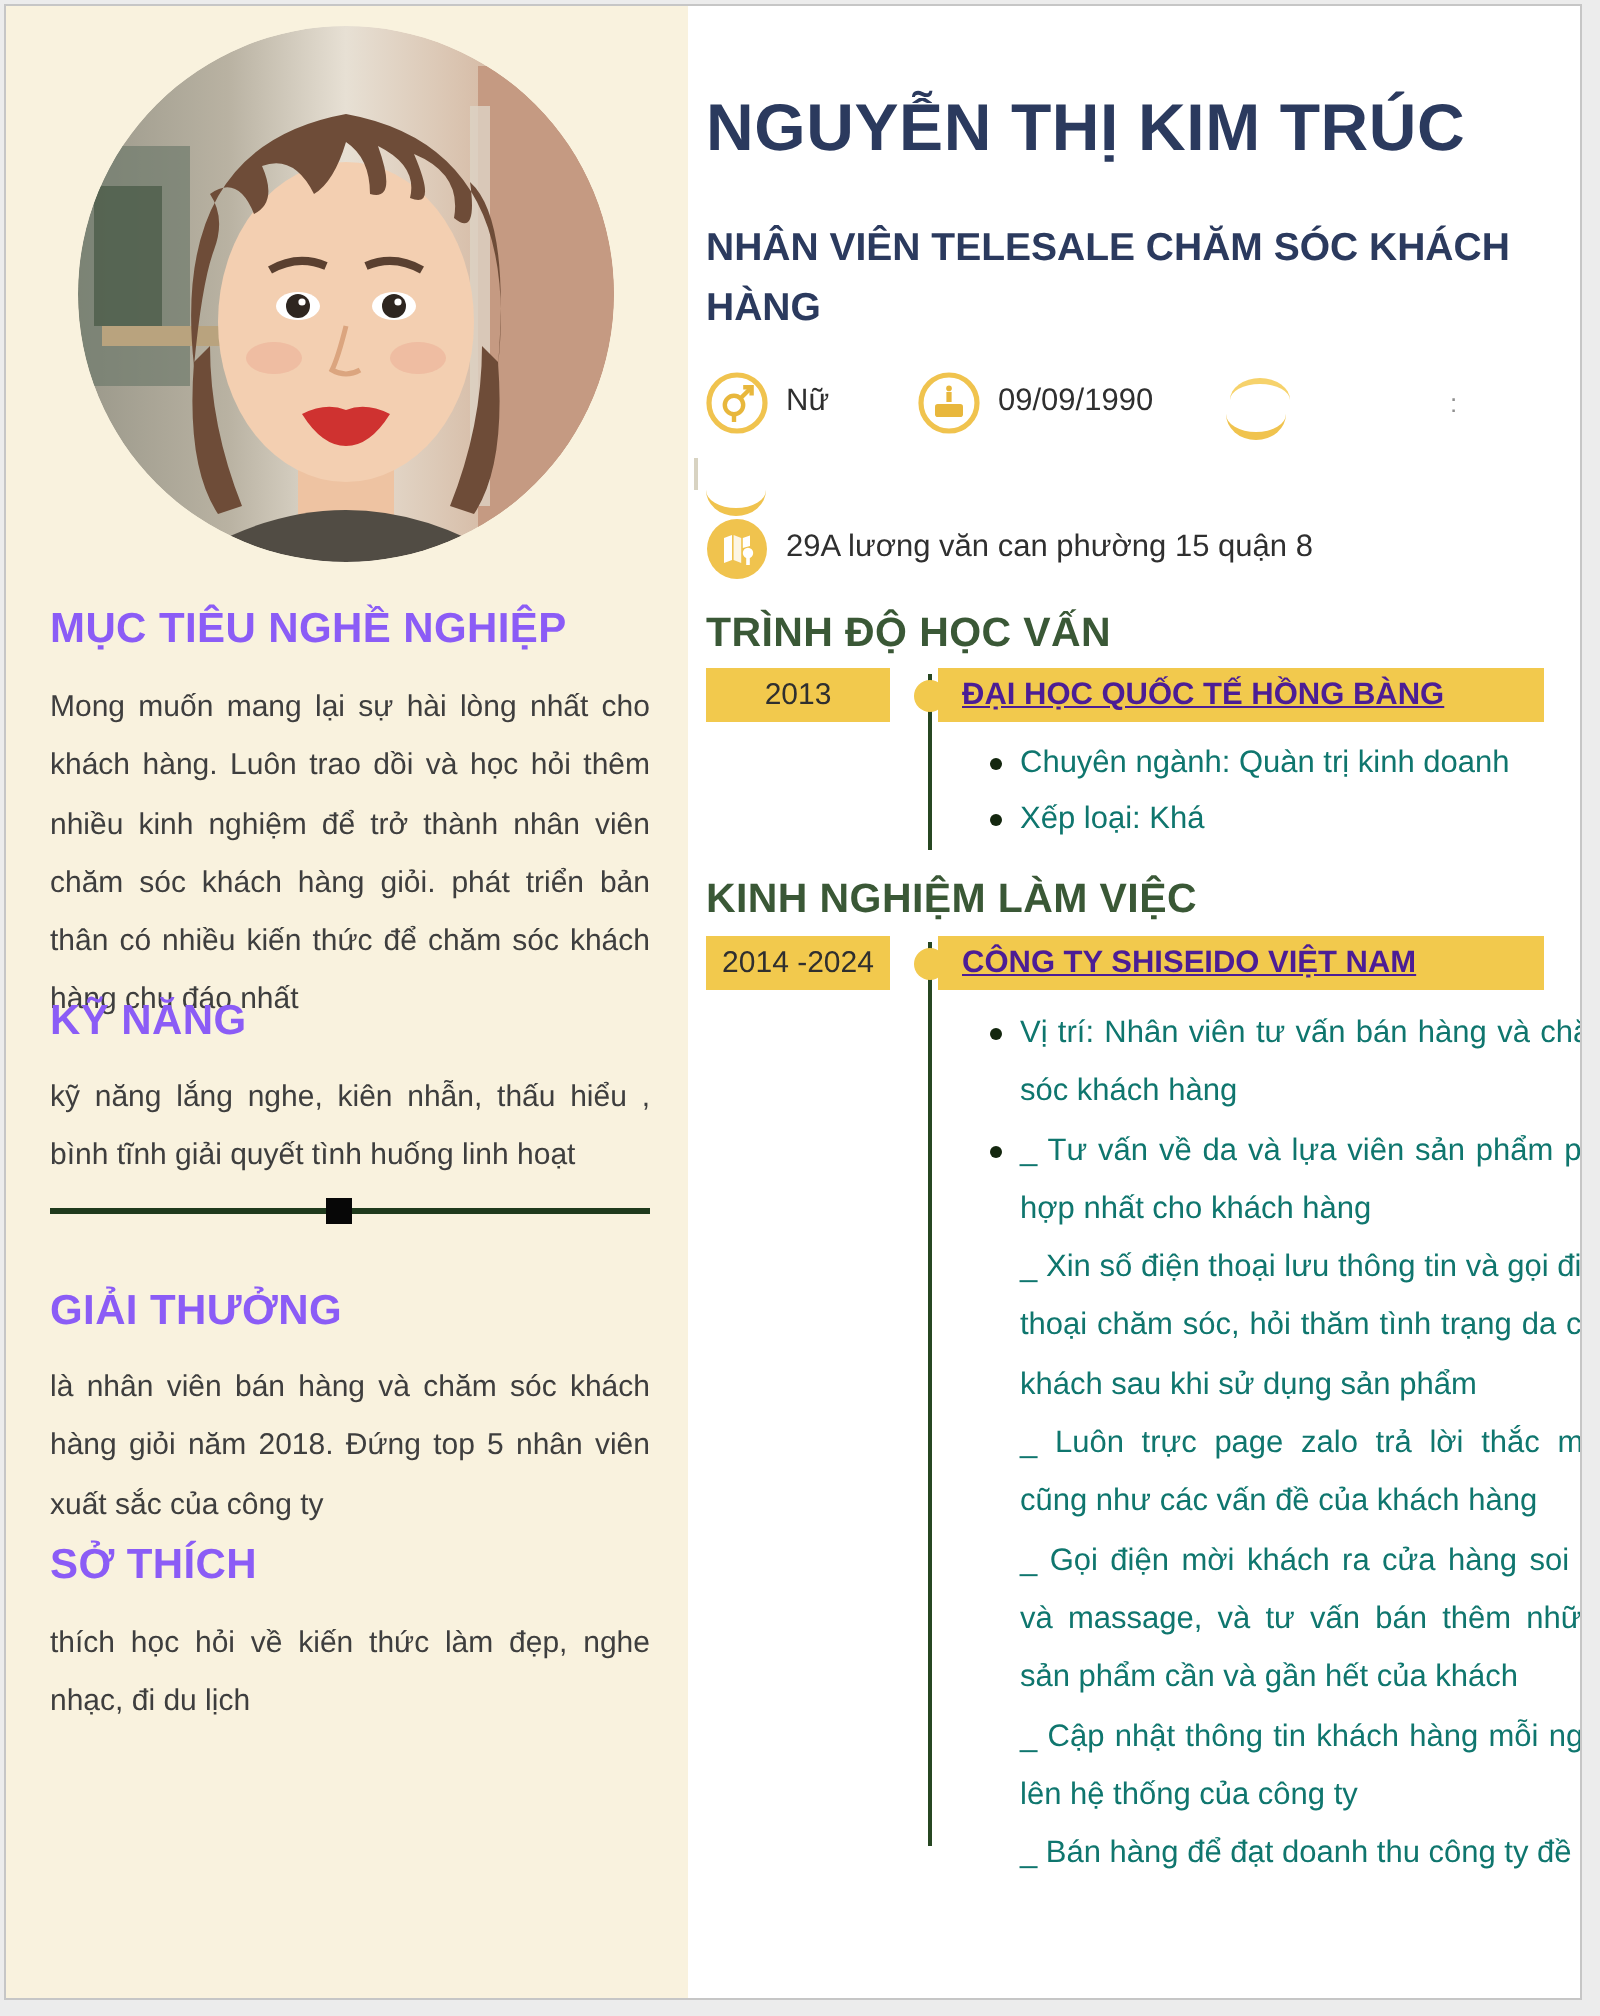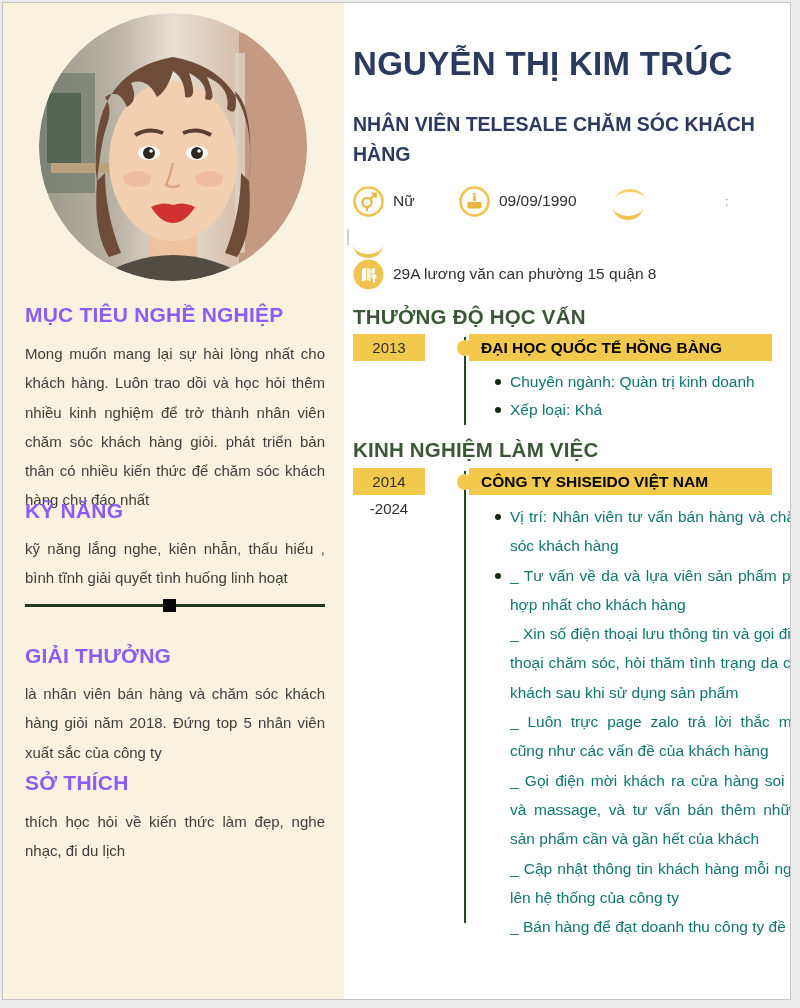--- a/index.html
+++ b/index.html
@@ -28,27 +28,27 @@
 
   
   .arc-top{position:absolute;width:30px;height:8px;border-top:3px solid #f5cb52;border-radius:50% 50% 0 0/100% 100% 0 0;opacity:.85;}
   .arc-bottom{position:absolute;width:30px;height:9px;border-bottom:4px solid #f0c34e;border-radius:0 0 50% 50%/0 0 100% 100%;}
   .tick{position:absolute;width:2px;height:16px;background:#d8d3c2;}
   .colon{position:absolute;color:#555;font-size:13px;opacity:.65;}
 
   .sec-h{position:absolute;left:350px;color:#3a5836;font-size:20.5px;font-weight:bold;letter-spacing:.2px;}
 
   .tl-block{position:absolute;left:350px;}
-  .year-box{position:absolute;left:0;top:0;width:72px;height:27px;background:#f2c94d;color:#2f2f2f;font-size:15px;text-align:center;line-height:27px;}
+  .year-box{position:absolute;left:0;top:0;width:92px;height:27px;background:#f2c94d;color:#2f2f2f;font-size:15px;text-align:center;line-height:27px;}
   .tl-line{position:absolute;left:111px;top:3px;width:2px;background:#274722;}
   .edu-line{height:88px;}
   .work-line{height:452px;}
   .tl-yellow-dot{position:absolute;left:104px;top:6px;width:16px;height:16px;border-radius:50%;background:#f2c94d;}
   .tl-bar{position:absolute;left:116px;top:0;width:303px;height:27px;background:#f2c94d;}
-  .tl-bar span{display:block;padding:5px 0 0 12px;color:#000000;font-size:15.5px;font-weight:bold;}
+  .tl-bar span{display:block;padding:5px 0 0 12px;color:#4c1d95;font-size:15.5px;font-weight:bold;text-decoration:underline;}
   .tl-details{position:absolute;left:124px;top:34px;width:298px;color:#0f766e;margin-left:33px;}
   .tl-details ul{margin:0;padding:0;list-style:none;}
   .tl-details li{position:relative;font-size:15.5px;text-align:justify;}
   .edu-details li{line-height:28px;}
   .work-details li{line-height:29.3px;}
   .item-dot{position:absolute;left:-15px;width:6px;height:6px;border-radius:50%;background:#14270f;display:none;}
   .edu-details .item-dot{top:11px;}
   .work-details .item-dot{top:12px;}
   li.has-dot .item-dot{display:block;}
 </style>
@@ -171,21 +171,21 @@
           <path d="M9 10 L13 8.5 L13 21 L9 22.5 Z" fill="#fff"></path>
           <path d="M13.8 8.5 L17.6 10 L17.6 22.5 L13.8 21 Z" fill="#fff" opacity=".85"></path>
           <path d="M18.4 10 L22 8.8 L22 14 L18.4 15 Z" fill="#fff"></path>
           <circle cx="21" cy="17.5" r="2.6" fill="#fff"></circle>
           <path d="M21 20 L21 23.5" stroke="#fff" stroke-width="1.8"></path>
         </svg>
       </div>
       <div class="info-text" style="left:390px">29A lương văn can phường 15 quận 8</div>
     </div>
 
-    <div class="sec-h" style="top:302px">THƯỞNG ĐỘ HỌC VẤN</div>
+    <div class="sec-h" style="top:302px">TRÌNH ĐỘ HỌC VẤN</div>
     <div class="tl-block" style="top:331px;width:430px;height:100px">
       <div class="tl-line edu-line"></div>
       <div class="year-box">2013</div>
       <div class="tl-yellow-dot"></div>
       <div class="tl-bar">
         <span>ĐẠI HỌC QUỐC TẾ HỒNG BÀNG</span>
       </div>
       <div class="tl-details edu-details">
         <ul>
 

